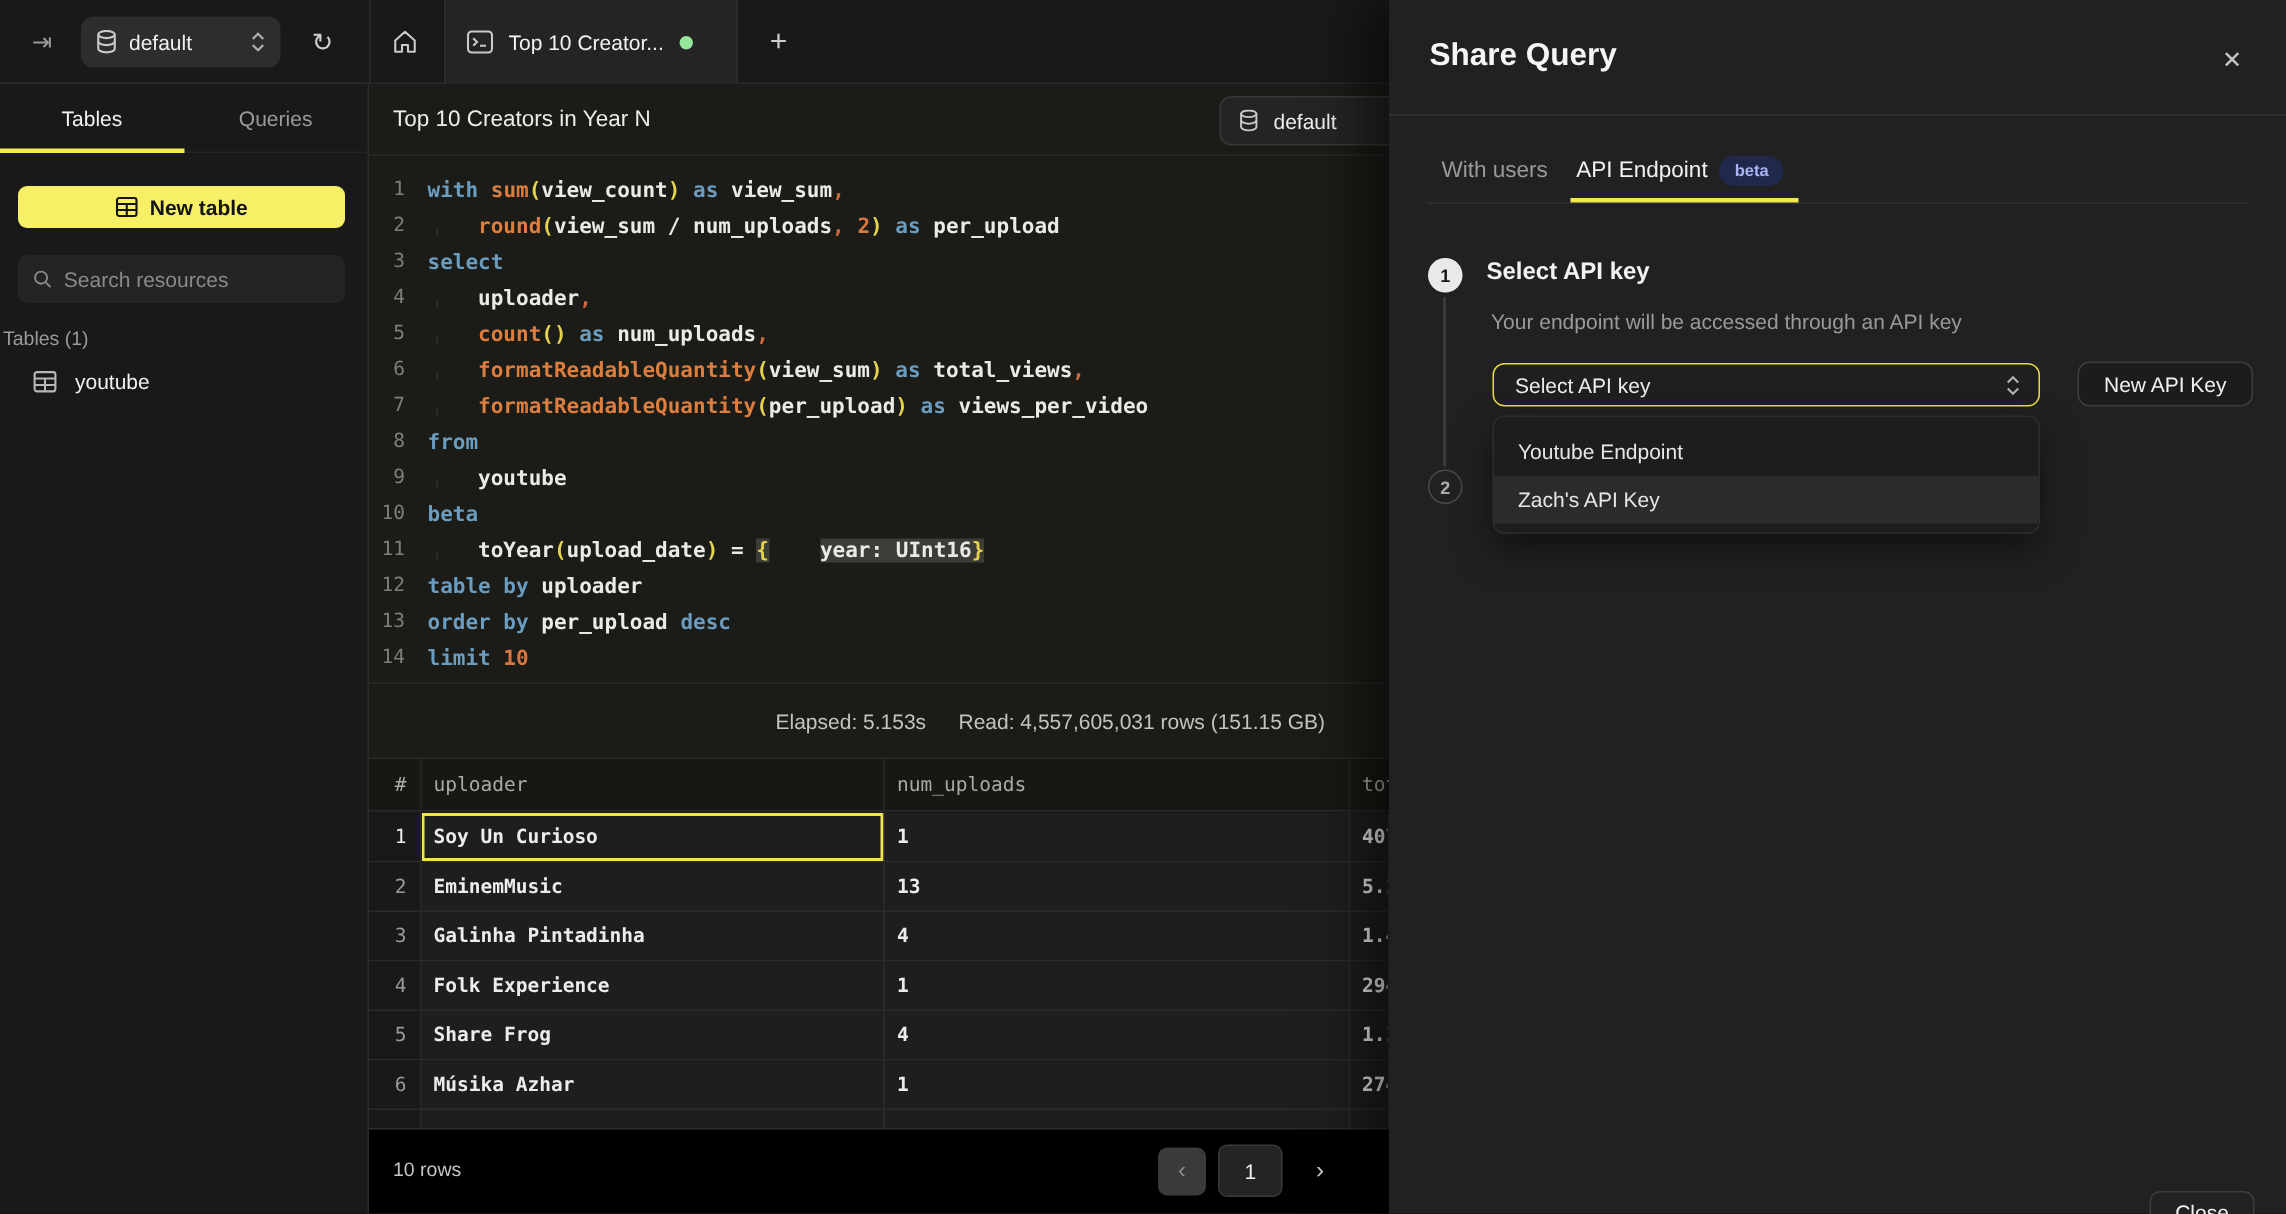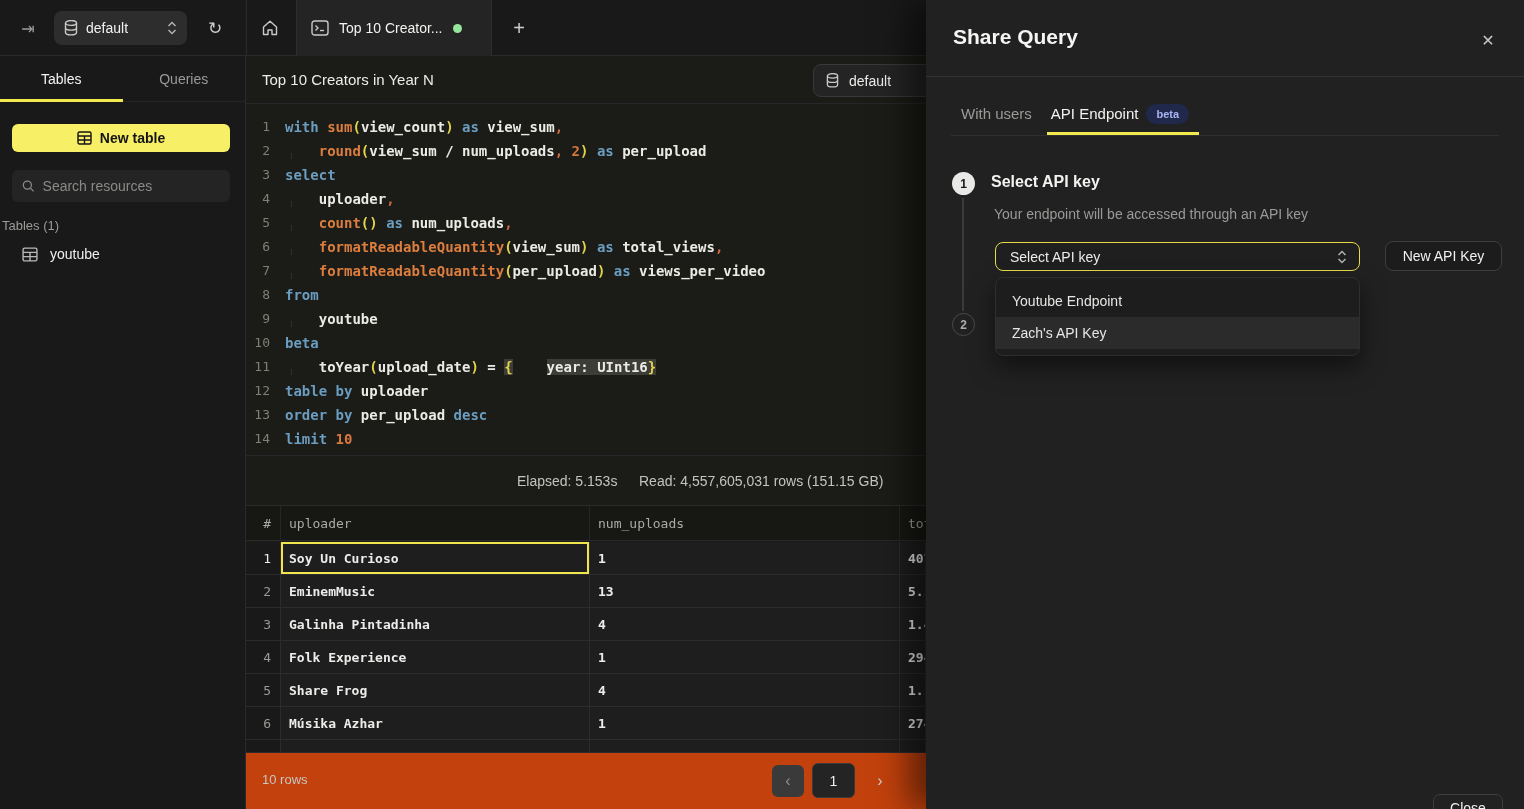--- a/index.html
+++ b/index.html
@@ -98,21 +98,21 @@
   .grid-row > div { display:flex; align-items:center; padding-left:8px; background:#1e1e1e;
     border-right:1px solid #2c2c2e; border-bottom:1px solid #2c2c2e; overflow:hidden;
     white-space:nowrap; cursor:cell; }
   .grid-row .cell-num { justify-content:flex-end; padding-right:9px; padding-left:0; background:#191919;
     color:#9a9a96; font-weight:400; }
   .grid-row.active .cell-num { color:#ececea; }
   .grid-row .cell-sel { box-shadow:inset 0 0 0 2px #f0e54d; }
   .grid-row.partial { height:13px; }
   .grid-row.partial > div { border-bottom:none; }
 
-  .results-footer { position:absolute; left:0; top:696px; width:680px; height:57px; background:#c2410c;
+  .results-footer { position:absolute; left:0; top:696px; width:680px; height:57px; background:#000000;
     border-top:1px solid #2c2c2e; }
   .rowcount { position:absolute; left:16px; top:19px; font-size:13px; color:#c6c6c3; }
   .pg-prev { position:absolute; left:526px; top:12px; width:32px; height:32px; background:#3a3a3b;
     border-radius:6px; color:#8d8d8b; display:flex; align-items:center; justify-content:center;
     font-size:16px; cursor:default; }
   .pg-page { position:absolute; left:566px; top:10px; width:43px; height:35px; background:#242424;
     border:1px solid #3a3a3b; border-radius:6px; color:#f0f0ee; display:flex; align-items:center;
     justify-content:center; font-size:14px; cursor:pointer; }
   .pg-next { position:absolute; left:622px; top:12px; width:24px; height:32px; color:#cfcfcd;
     display:flex; align-items:center; justify-content:center; font-size:16px; cursor:pointer; }

